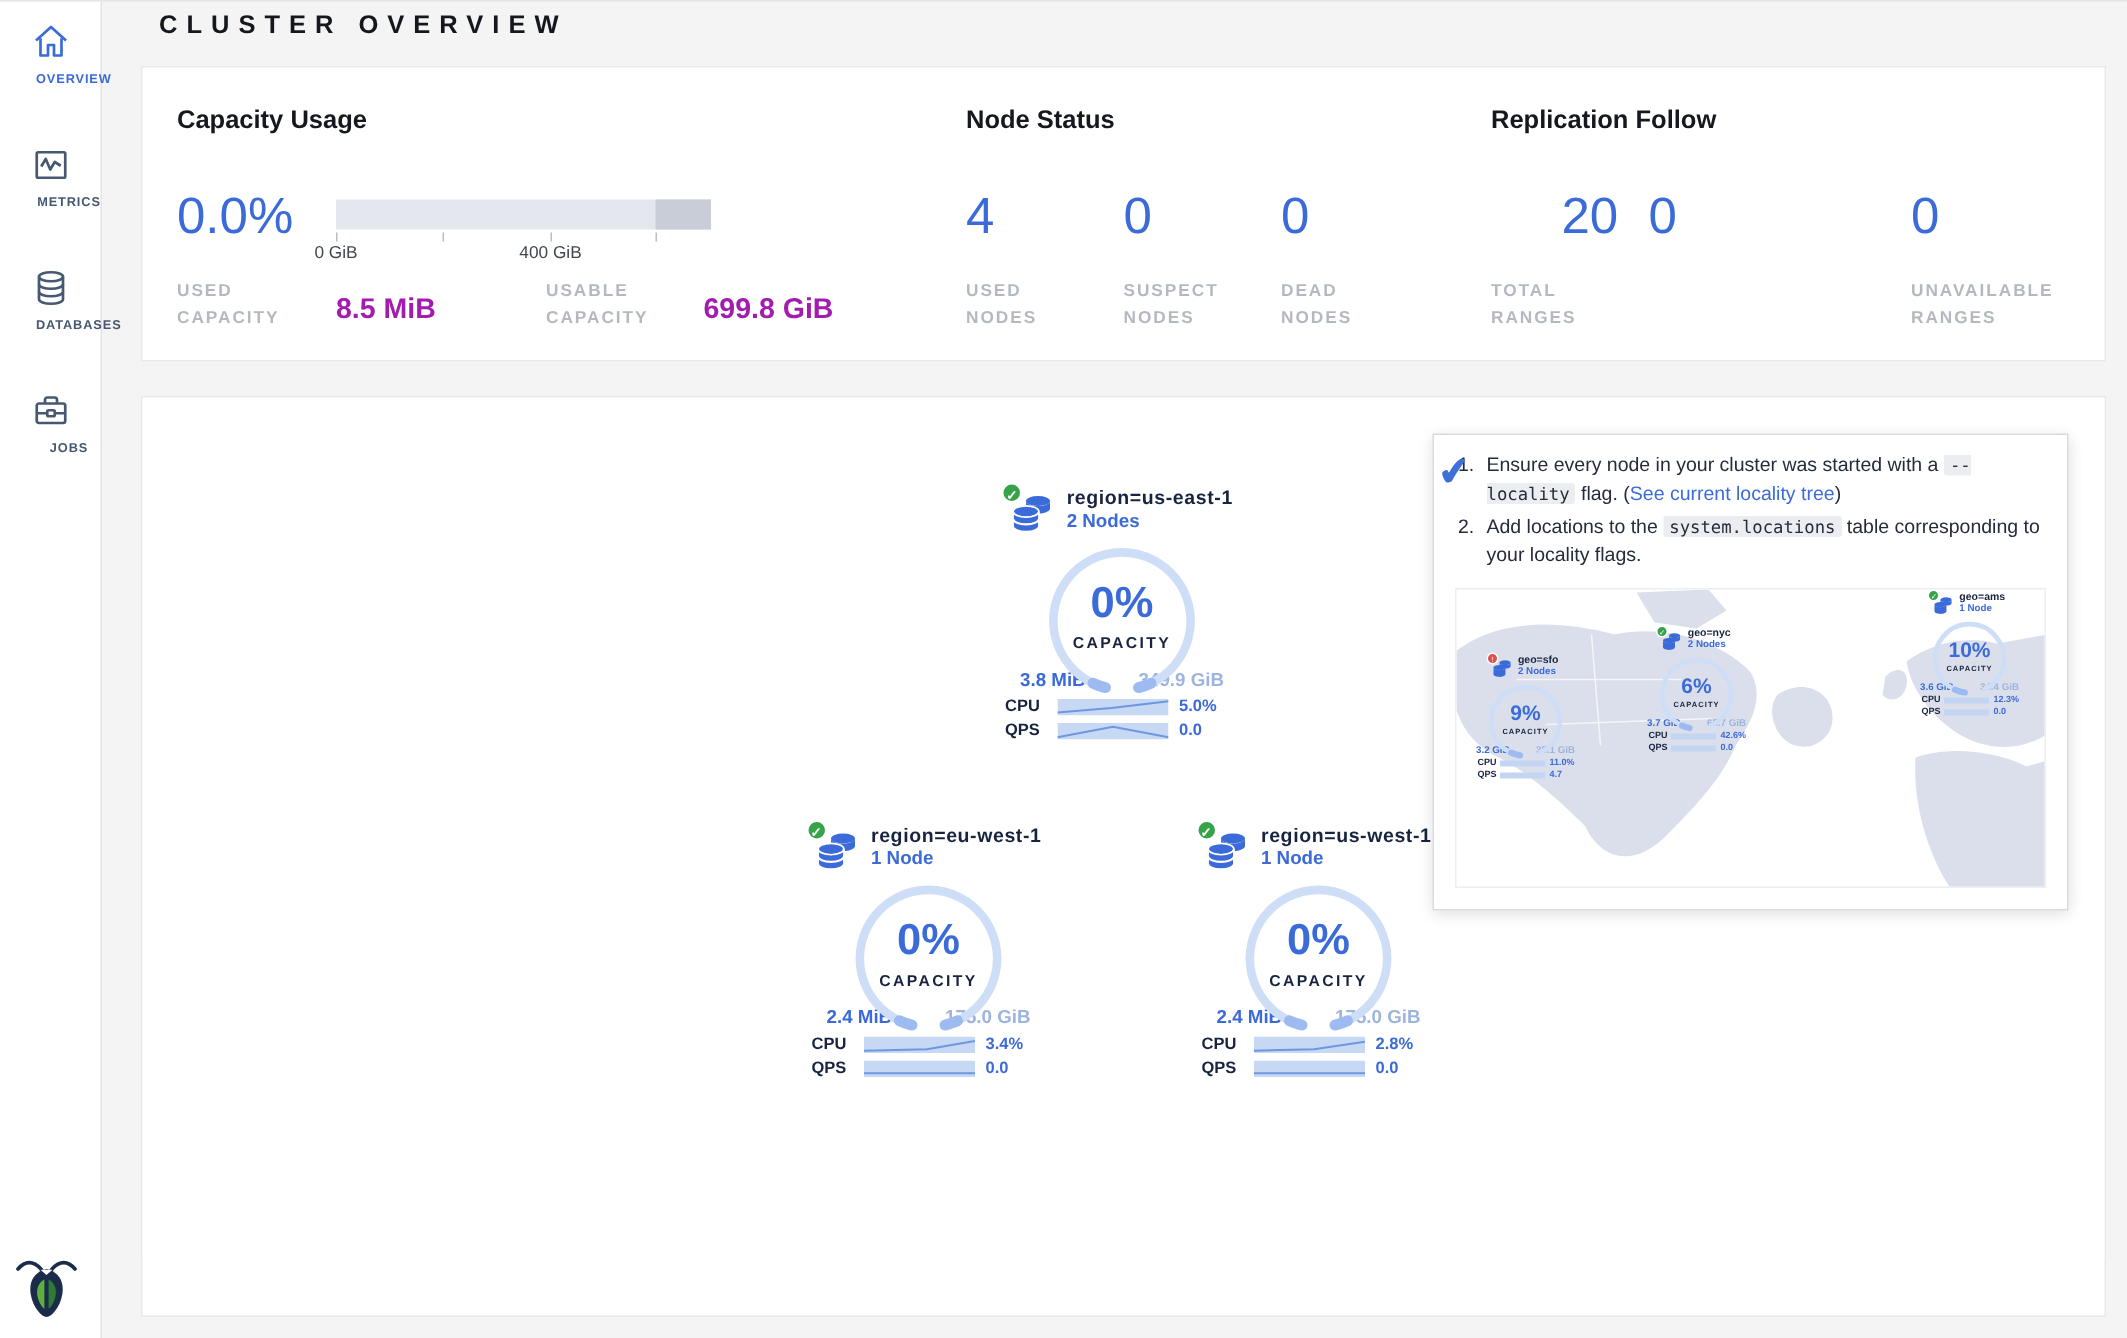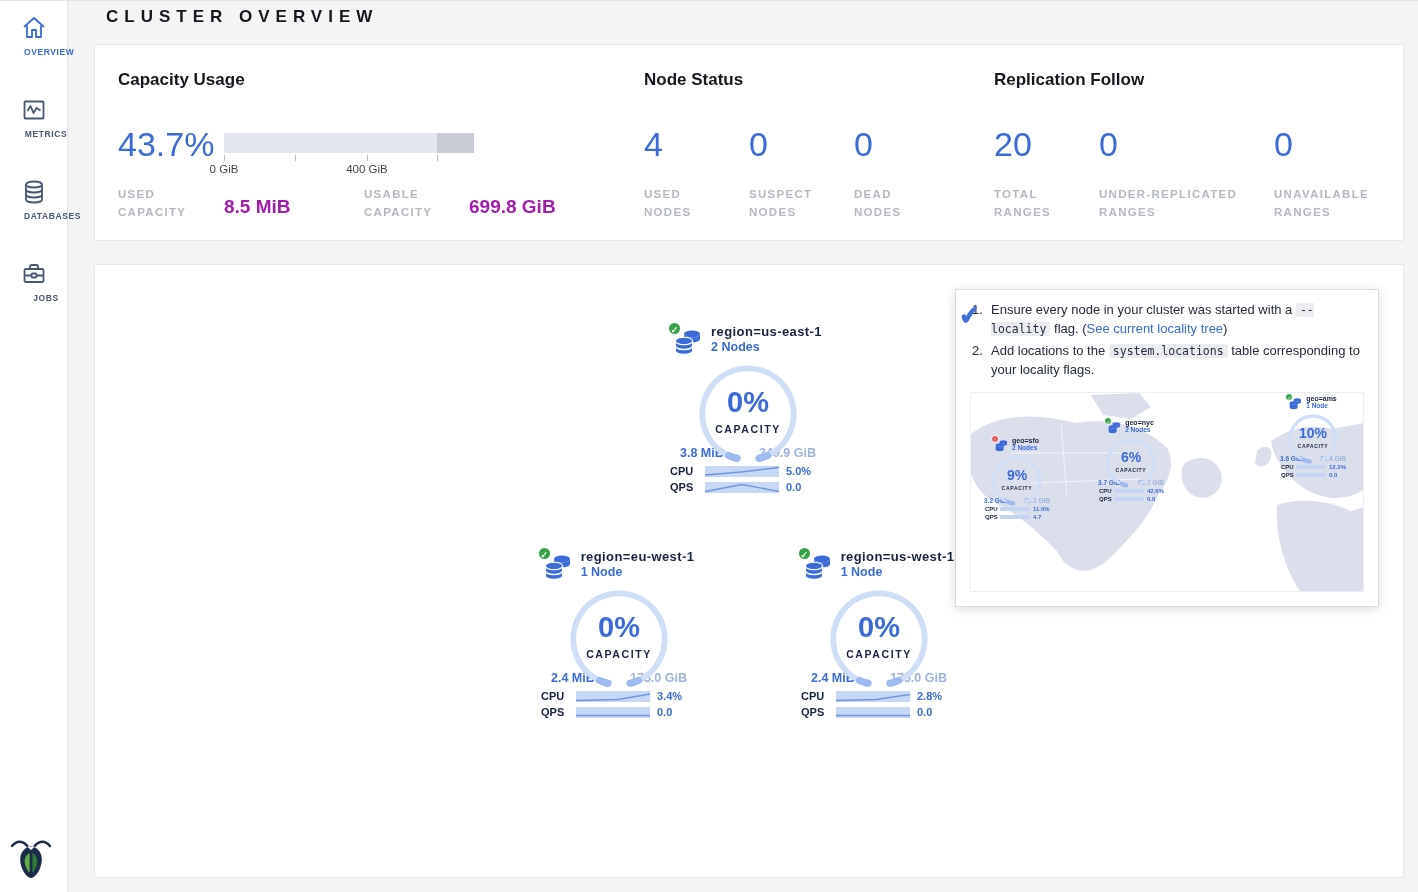--- a/index.html
+++ b/index.html
@@ -143,21 +143,21 @@
       <path d="M22.4 18 C26.5 20 28.2 25 26.8 30 C25.7 34 23.6 37 22.4 37.5 Z" fill="#2f7a35"></path>
     </svg>
   </div>
 </nav>
 
 <h1 class="page-title">CLUSTER OVERVIEW</h1>
 
 <section class="summary-panel">
 
   <h2 class="sec-title" style="left:23px; top:25px;">Capacity Usage</h2>
-  <div class="big-num" style="left:23px; top:80px;">43.7%</div>
+  <div class="big-num" style="left:23px; top:80px;">0.0%</div>
   <div class="cap-bar">
       <div class="dark-seg"></div>
     </div>
   <div class="tick" style="left:129px;"></div>
   <div class="tick" style="left:200px;"></div>
   <div class="tick" style="left:272px;"></div>
   <div class="tick" style="left:342px;"></div>
   <div class="tick-label" style="left:129px;">0 GiB</div>
   <div class="tick-label" style="left:272px;">400 GiB</div>
   <div class="stat-label" style="left:23px; top:141px; width:86px;">USED CAPACITY</div>
@@ -167,24 +167,23 @@
 
   <h2 class="sec-title" style="left:549px; top:25px;">Node Status</h2>
   <div class="big-num" style="left:549px; top:80px;">4</div>
   <div class="stat-label" style="left:549px; top:141px; width:70px;">USED NODES</div>
   <div class="big-num" style="left:654px; top:80px;">0</div>
   <div class="stat-label" style="left:654px; top:141px; width:72px;">SUSPECT NODES</div>
   <div class="big-num" style="left:759px; top:80px;">0</div>
   <div class="stat-label" style="left:759px; top:141px; width:60px;">DEAD NODES</div>
 
   <h2 class="sec-title" style="left:899px; top:25px;">Replication Follow</h2>
-  <div class="big-num" style="left:899px; top:80px;">20</div>
+  <div class="big-num" style="left:946px; top:80px;">20</div>
   <div class="stat-label" style="left:899px; top:141px; width:64px;">TOTAL RANGES</div>
   <div class="big-num" style="left:1004px; top:80px;">0</div>
-  <div class="stat-label" style="left:1004px; top:141px; width:160px;">UNDER-REPLICATED RANGES</div>
   <div class="big-num" style="left:1179px; top:80px;">0</div>
   <div class="stat-label" style="left:1179px; top:141px; width:110px;">UNAVAILABLE RANGES</div>
 </section>
 
 <section class="map-panel">
 
   <div class="map-area">
 
     <div class="nd" style="left:563px; top:59px;">
       <div class="nd-head">

